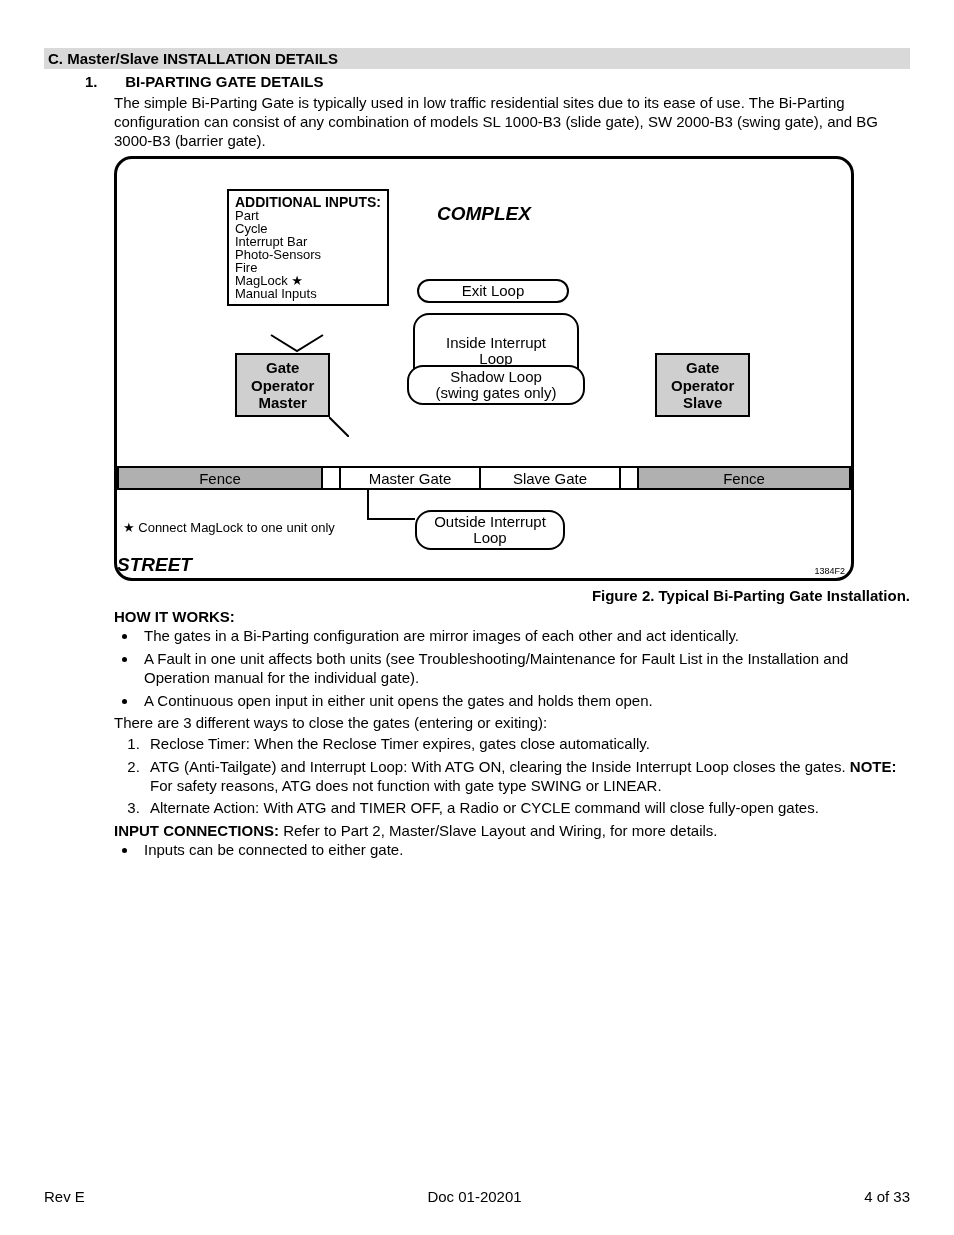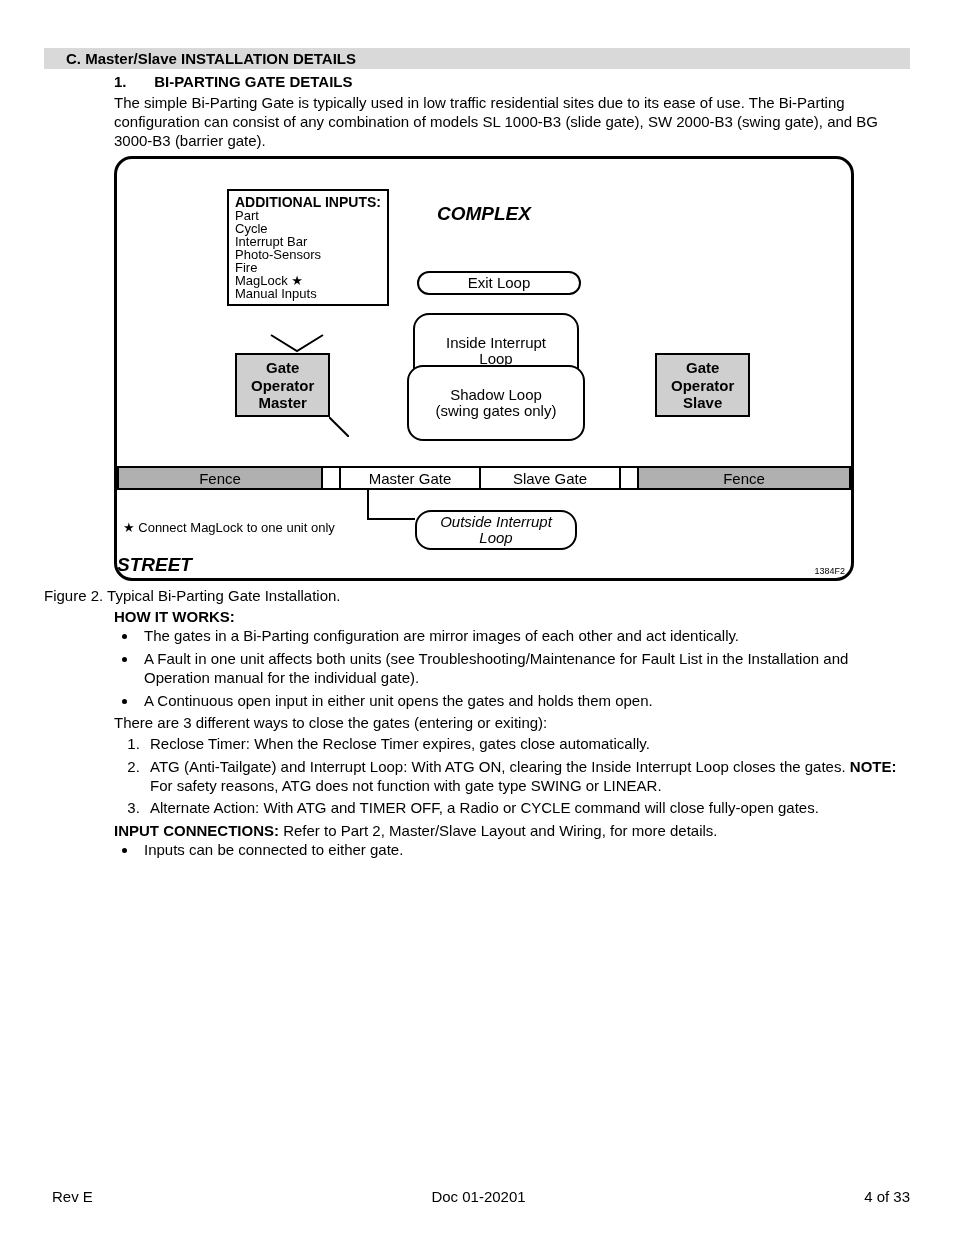--- a/index.html
+++ b/index.html
@@ -9,26 +9,26 @@
     padding: 48px 44px 30px 44px;
     width: 954px;
     height: 1235px;
     position: relative;
     font-size: 15px;
     color: #000;
   }
   .section-heading {
     background: #d9d9d9;
     font-weight: bold;
-    padding: 2px 22px;
+    padding: 2px 4px;
     margin-bottom: 4px;
   }
   .sub-heading {
     font-weight: bold;
-    margin-left: 70px;
+    margin-left: 41px;
     margin-bottom: 4px;
   }
   .sub-number {
     display: inline-block;
     width: 36px;
   }
   .body-text {
     margin-left: 70px;
     margin-bottom: 6px;
     line-height: 1.25;
@@ -96,23 +96,23 @@
   .loop-box {
     position: absolute;
     border: 2px solid #000;
     border-radius: 16px;
     text-align: center;
     font-size: 15px;
     padding: 2px 14px;
     background: #fff;
     line-height: 1.05;
   }
-  .exit-loop     { top: 112px; left: 300px; width: 164px; }
+  .exit-loop     { top: 120px; left: 300px; width: 152px; }
   .inside-loop   { top: 154px; left: 296px; width: 166px; padding: 20px 8px; }
-  .shadow-loop   { top: 206px; left: 290px; width: 178px; padding: 20px 8px; }
+  .shadow-loop   { top: 206px; left: 290px; width: 178px; padding: 2px 8px; }
   .cable-label {
     position: absolute;
     top: 258px;
     left: 0;
     width: 100%;
     text-align: center;
     font-size: 15px;
   }
   .fence-row {
     display: flex;
@@ -131,23 +131,22 @@
   .fence-cell { background: #b0b0b0; flex: 0 0 206px; }
   .post-cell  { background: #fff; flex: 0 0 18px; }
   .gate-cell  { background: #fff; flex: 0 0 140px; }
   .bottom-area {
     height: 88px;
     position: relative;
   }
   .outside-loop {
     top: 20px;
     left: 298px;
-    width: 162px;
+    width: 150px;
     padding: 2px 8px;
-    font-style: italic;
   }
   .maglock-note {
     position: absolute;
     top: 30px;
     left: 6px;
     font-size: 13px;
   }
   .street-label {
     position: absolute;
     bottom: 2px;
@@ -157,22 +156,22 @@
     font-weight: bold;
     font-size: 19px;
   }
   .fig-code {
     position: absolute;
     bottom: 2px;
     right: 6px;
     font-size: 9px;
   }
   .caption {
-    text-align: left;
-    font-weight: normal;
+    text-align: right;
+    font-weight: bold;
     margin: 6px 0 4px 0;
   }
   .hiw-heading {
     font-weight: bold;
     margin-left: 70px;
     margin-bottom: 2px;
   }
   ul.bullets {
     margin: 0 0 4px 70px;
     padding-left: 24px;
@@ -188,21 +187,21 @@
   }
   ol.numbers li {
     margin-bottom: 4px;
     padding-left: 6px;
     line-height: 1.25;
   }
   .inline-bold { font-weight: bold; }
   .footer {
     position: absolute;
     bottom: 30px;
-    left: 52px;
+    left: 44px;
     right: 44px;
     display: flex;
     justify-content: space-between;
     font-size: 15px;
   }
   .apex svg { display:block; }
   .whisker {
     position: absolute;
     top: 258px;
     left: 212px;

